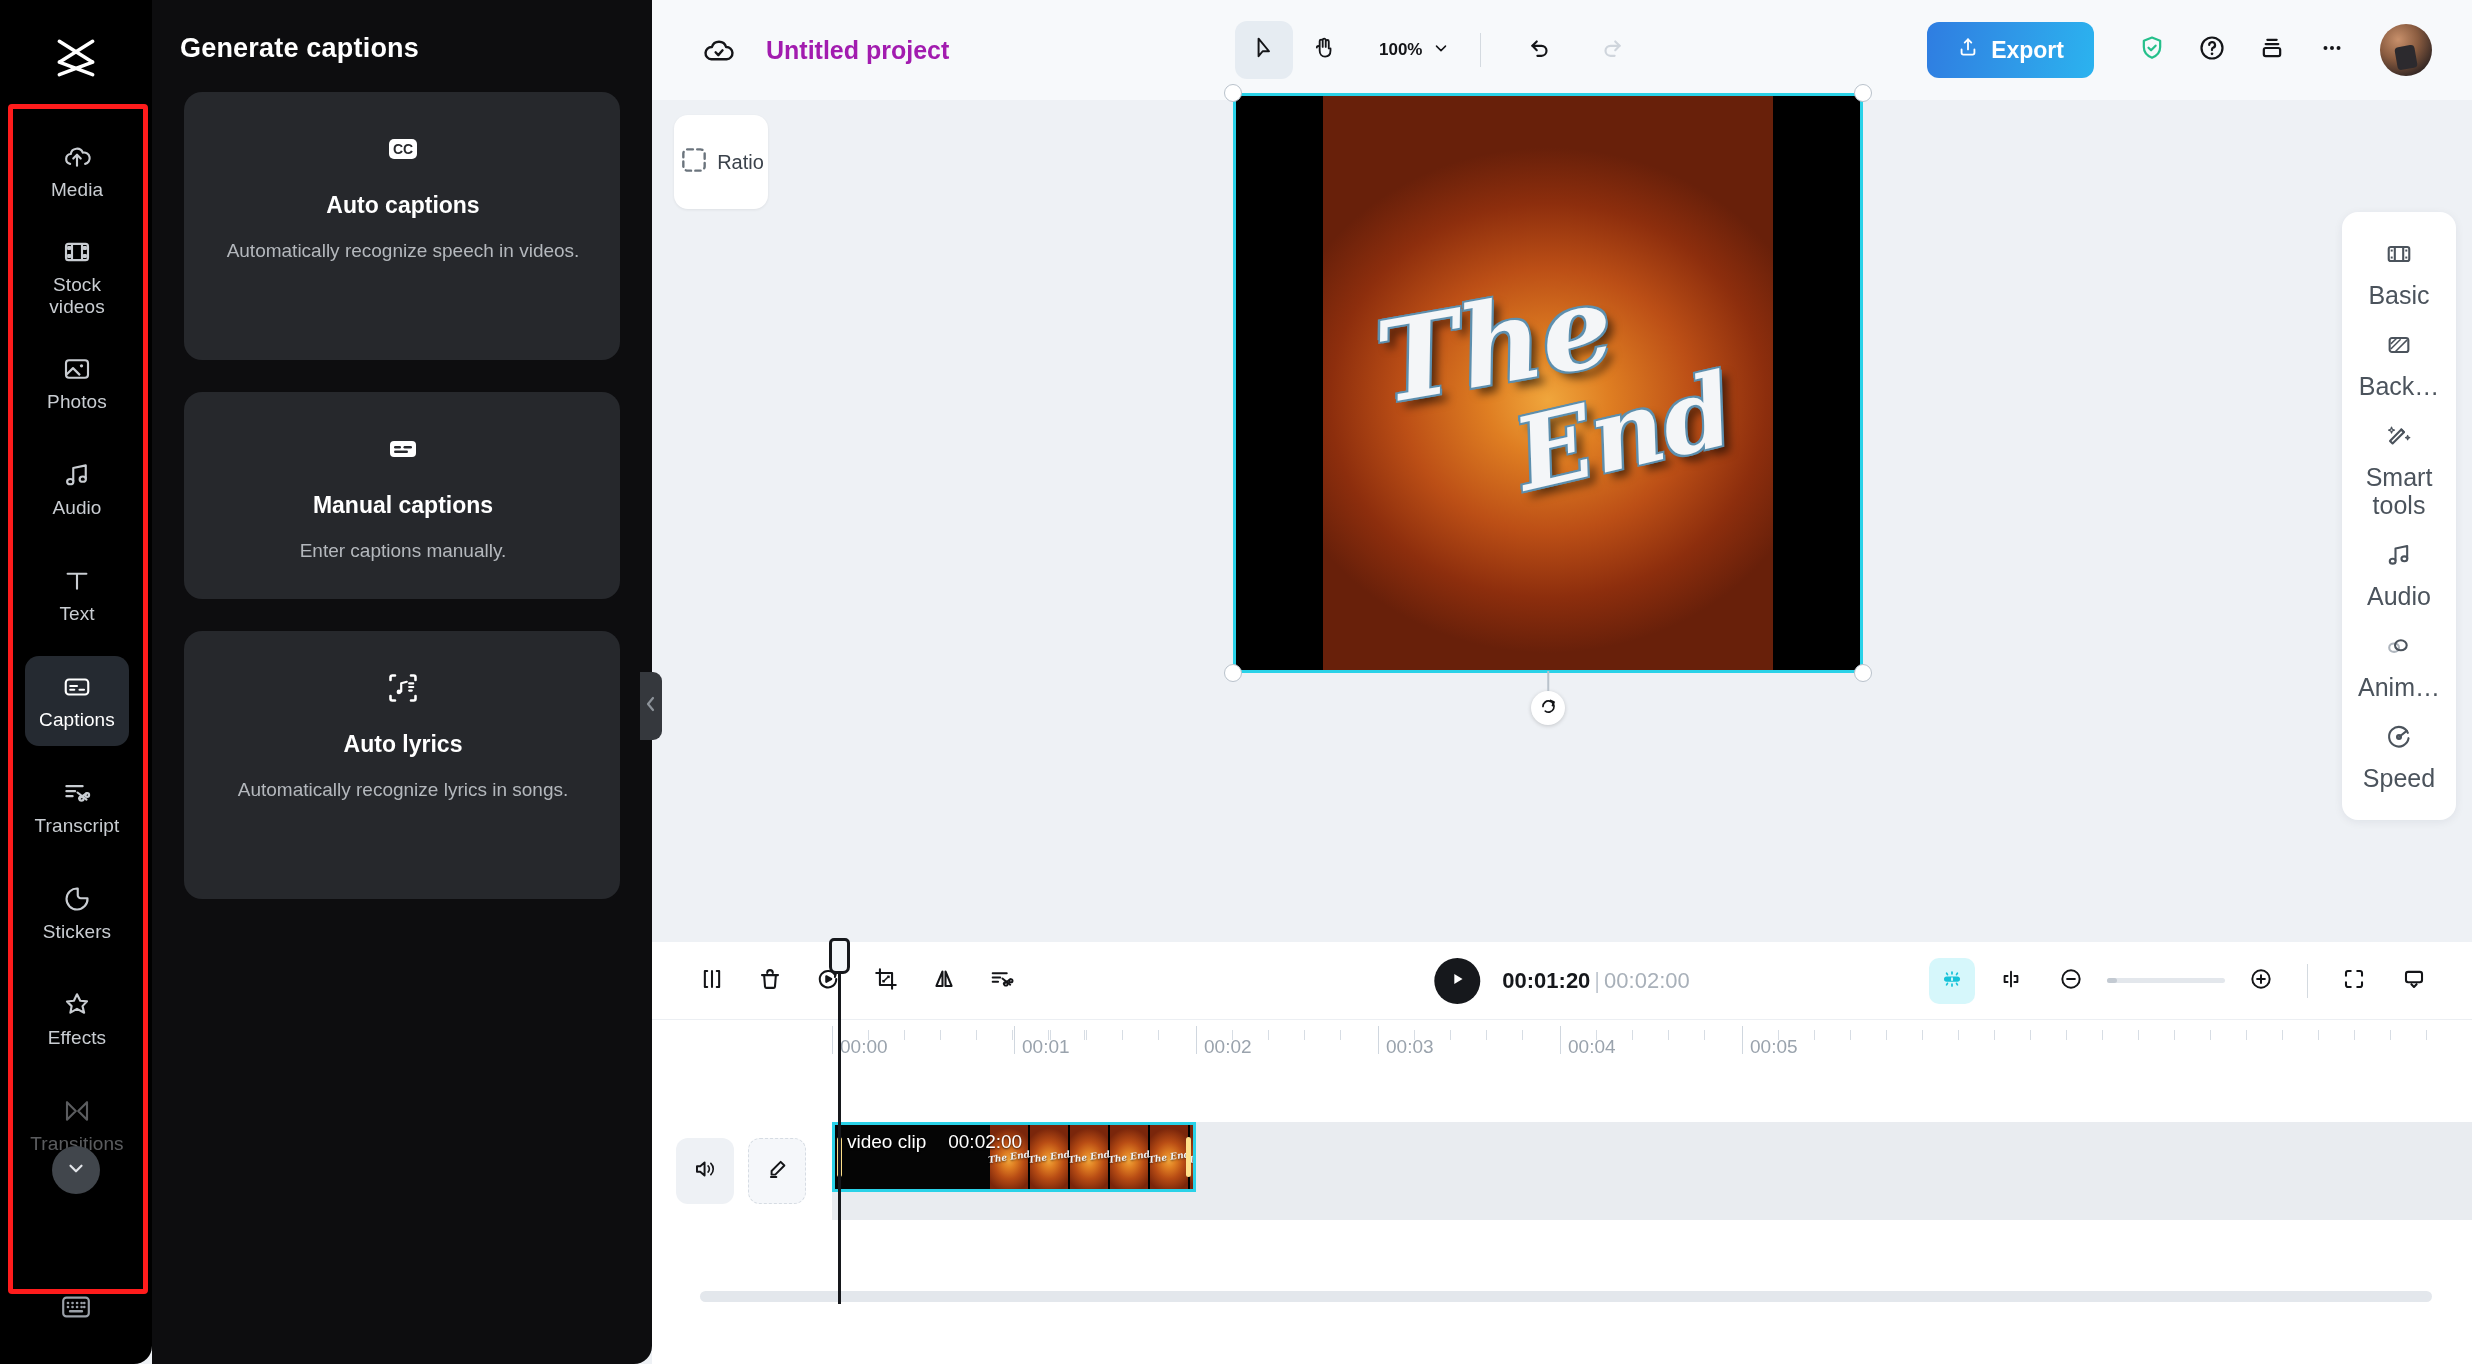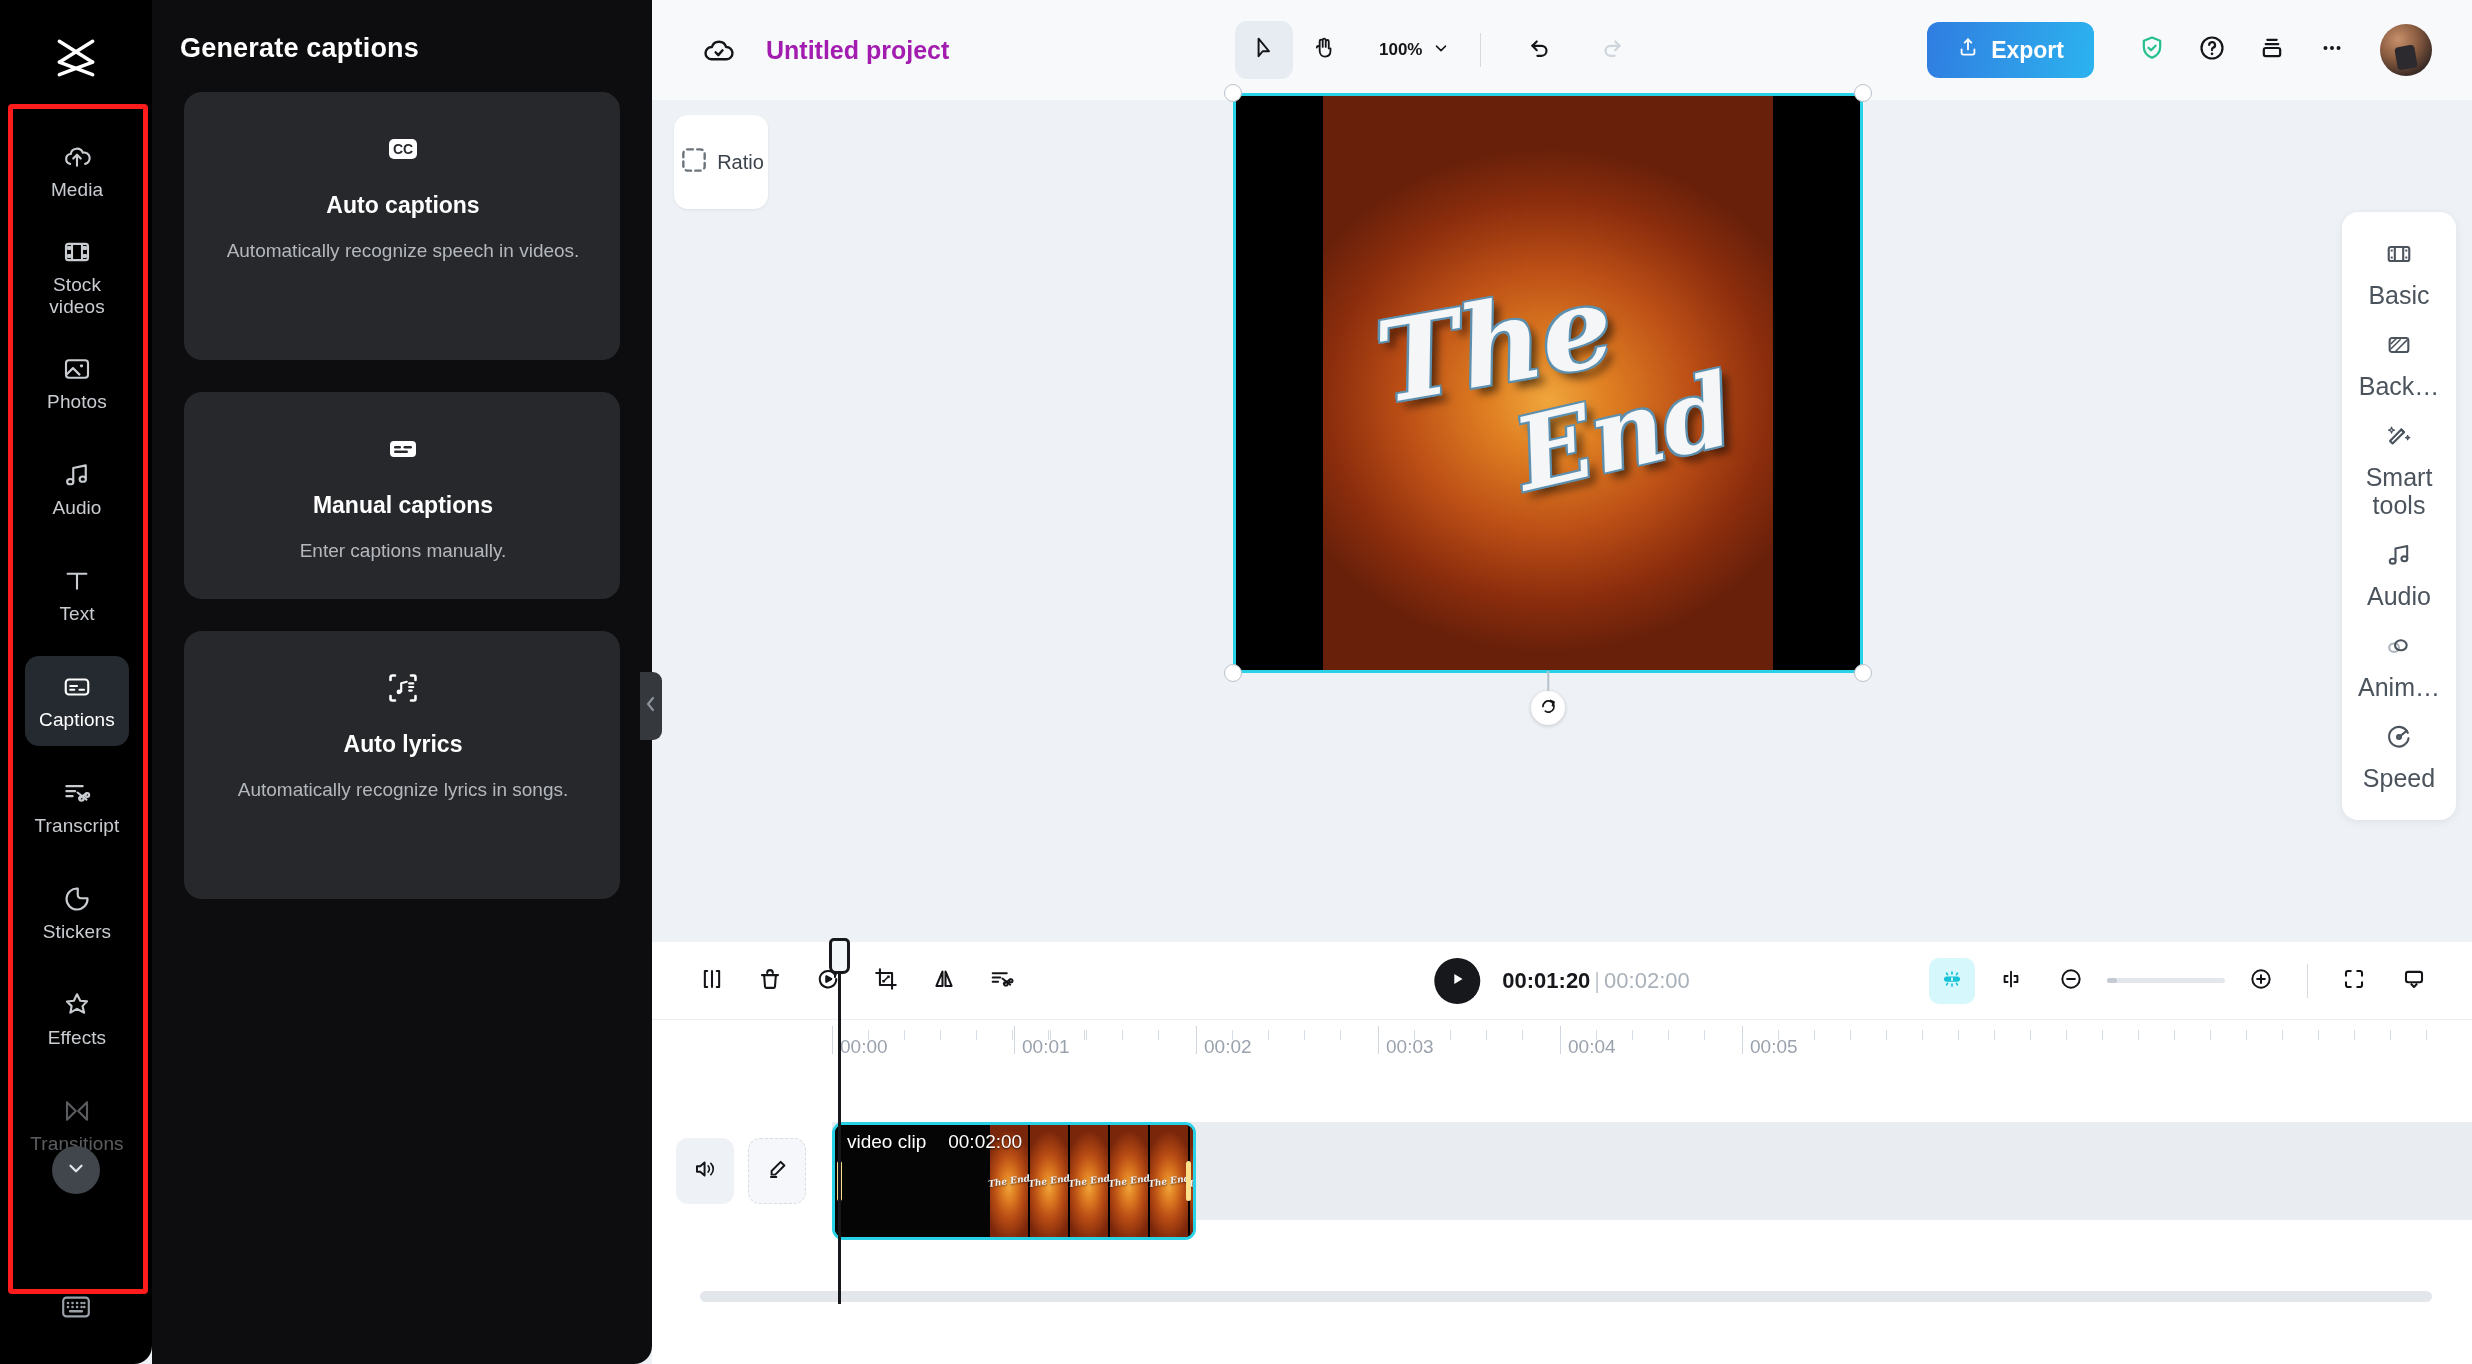--- a/index.html
+++ b/index.html
@@ -224,22 +224,22 @@
   .tc-btn {
     width: 58px; height: 66px; border-radius: 12px; background: #eef1f5;
     display:flex; align-items:center; justify-content:center; cursor:pointer;
   }
   .tc-btn.dashed { background: #f5f7fa; border: 1.5px dashed #d6dce3; }
 
   .track-row {
     position: absolute; left: 180px; top: 42px; right: 0; height: 98px; background: #e9ecf0;
   }
   .clip {
-    position: absolute; left: 0; top: 0; width: 364px; height: 118px;
-    border: 3px solid #2ad2e8; border-radius: 11px; overflow: hidden; background: #000;
+    position: absolute; left: 0; top: 0; width: 364px; height: 70px;
+    border: 3px solid #2ad2e8; border-radius: 0; overflow: hidden; background: #000;
     cursor: pointer;
   }
   .clip-thumbs { position: absolute; inset: 0; display: flex; }
   .clip-black { width: 155px; height: 100%; background: #050505; flex: 0 0 auto; }
   .thumb {
     width: 38px; height: 100%; flex: 0 0 auto; margin-right: 2px;
     background: radial-gradient(ellipse 68% 50% at 50% 55%, #f0a63c 0%, #df7e22 25%, #b84c14 58%, #7a260b 100%);
     position: relative;
   }
   .thumb::after {

